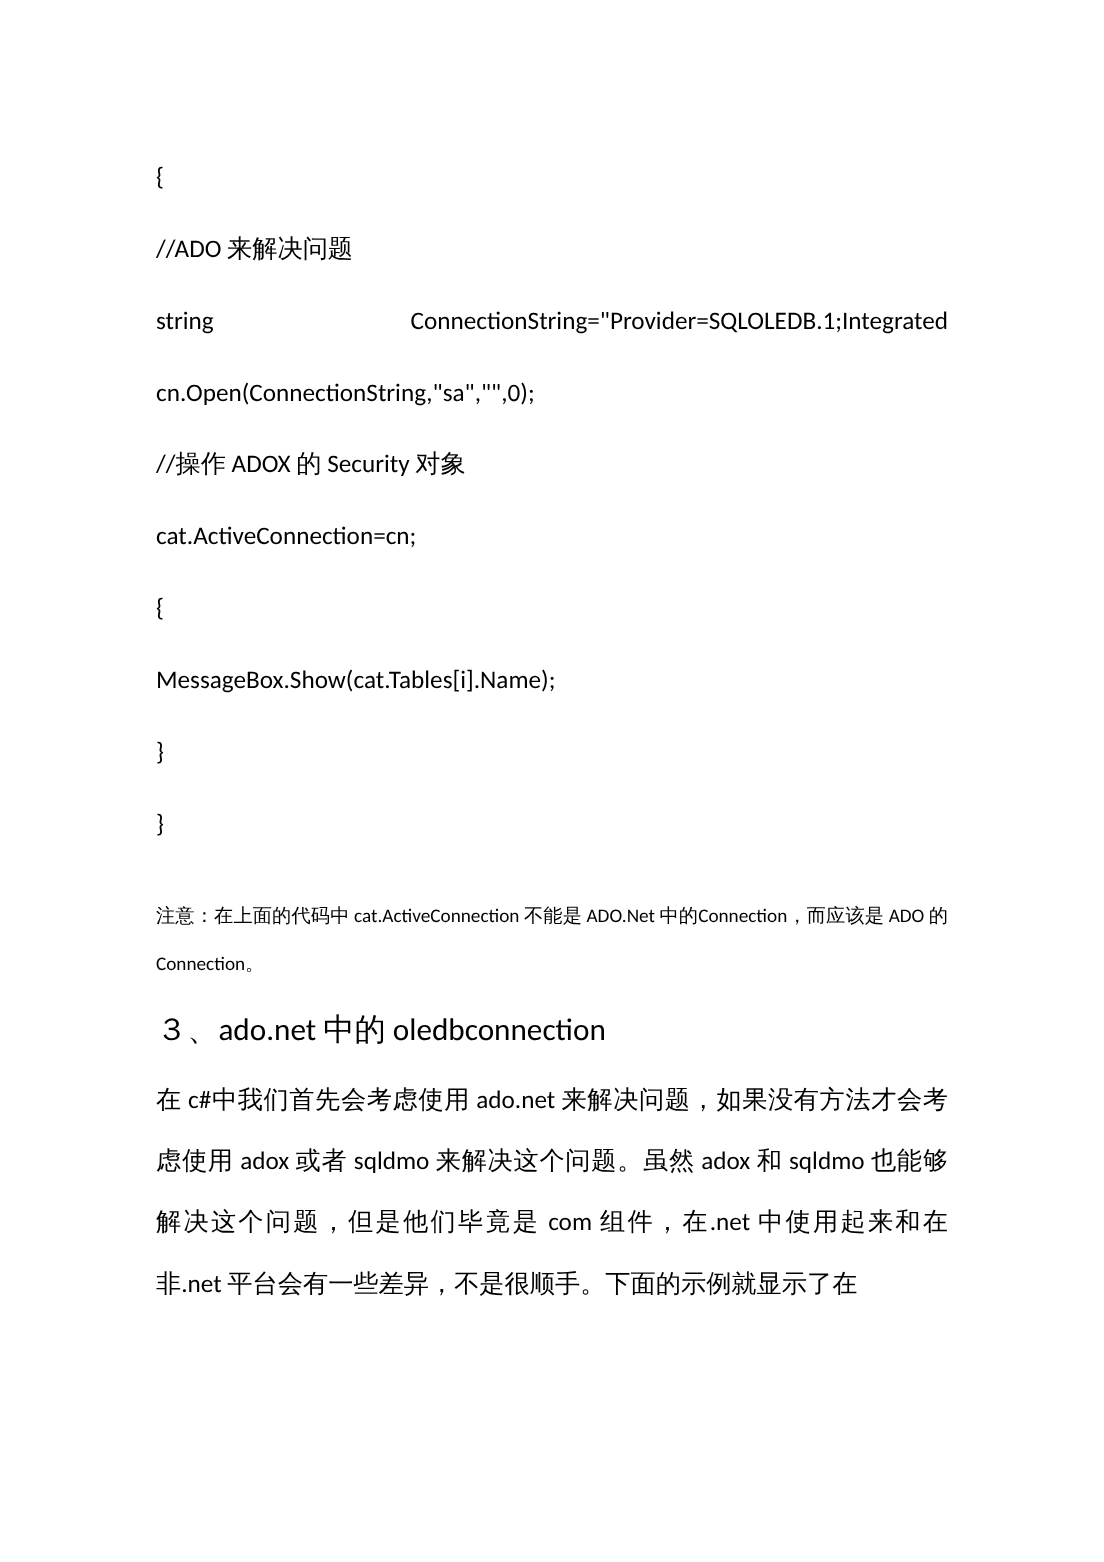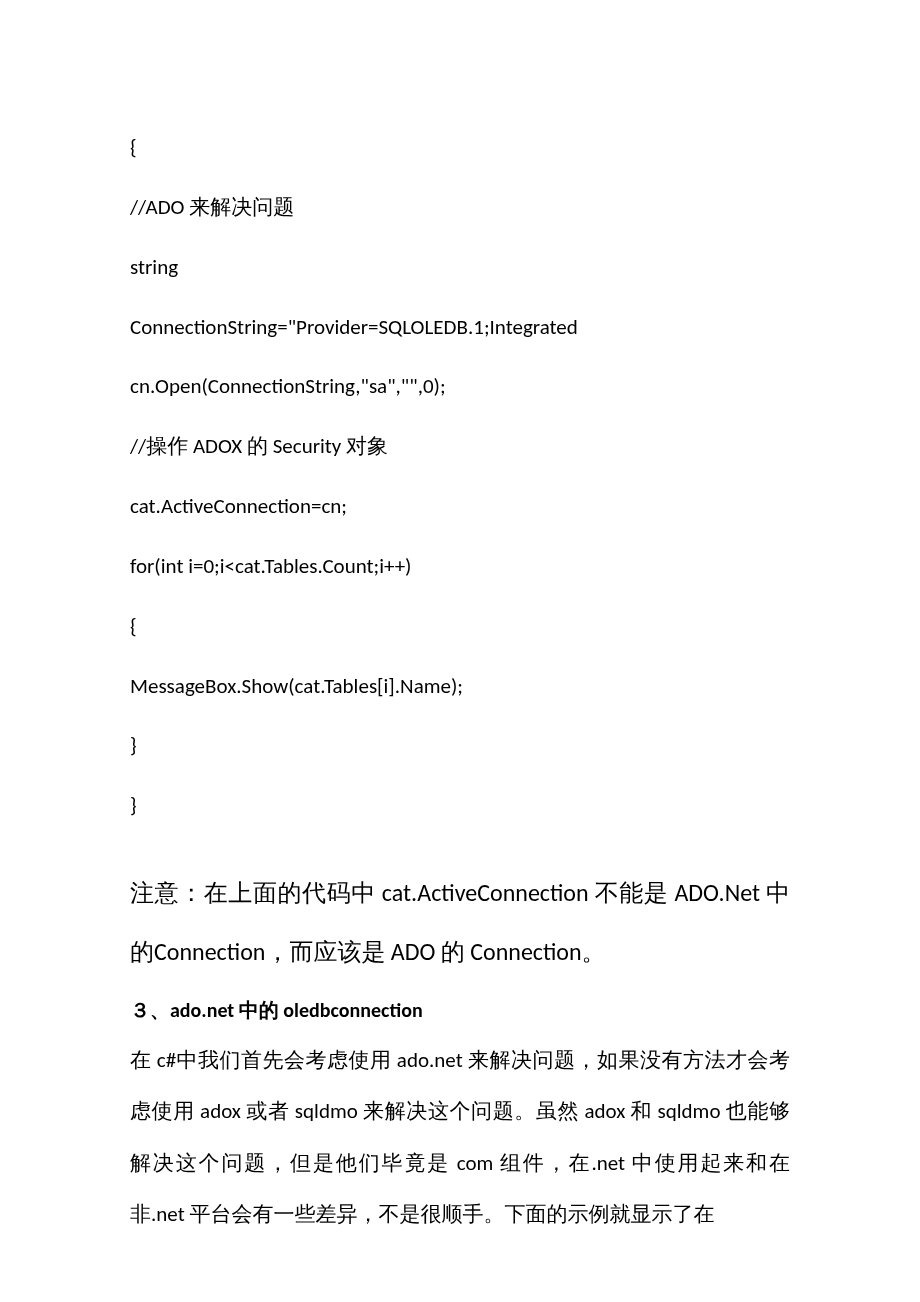--- a/index.html
+++ b/index.html
@@ -20,33 +20,32 @@
   .code-line {
     font-size: 21px;
     line-height: 2.85;
     word-wrap: break-word;
     text-align: justify;
     text-justify: inter-word;
   }
   .code-line.justify-spread {
     display: flex;
     justify-content: space-between;
-    flex-direction: column;
   }
   .body-text {
-    font-size: 24px;
+    font-size: 16px;
     line-height: 2.45;
     text-align: justify;
     text-justify: inter-ideograph;
     margin-top: 28px;
   }
   .heading {
-    font-size: 20px;
+    font-size: 26px;
     line-height: 2.45;
-    font-weight: bold;
+    font-weight: normal;
     margin-top: 4px;
   }
   .body-para {
     font-size: 21px;
     line-height: 2.45;
     text-align: justify;
     text-justify: inter-ideograph;
   }
 </style>
 </head>
@@ -56,21 +55,20 @@
 
   <div class="code-line">{</div>
   <div class="code-line">//ADO 来解决问题</div>
   <div class="code-line justify-spread">
     <span>string</span>
     <span>ConnectionString="Provider=SQLOLEDB.1;Integrated</span>
   </div>
   <div class="code-line">cn.Open(ConnectionString,"sa","",0);</div>
   <div class="code-line">//操作 ADOX 的 Security 对象</div>
   <div class="code-line">cat.ActiveConnection=cn;</div>
-  <div class="code-line">for(int i=0;i&lt;cat.Tables.Count;i++)</div>
   <div class="code-line">{</div>
   <div class="code-line">MessageBox.Show(cat.Tables[i].Name);</div>
   <div class="code-line">}</div>
   <div class="code-line">}</div>
 
   <div class="body-text">注意：在上面的代码中 cat.ActiveConnection 不能是 ADO.Net 中的Connection，而应该是 ADO 的 Connection。</div>
 
   <div class="heading">３、ado.net 中的 oledbconnection</div>
 
   <div class="body-para">在 c#中我们首先会考虑使用 ado.net 来解决问题，如果没有方法才会考虑使用 adox 或者 sqldmo 来解决这个问题。虽然 adox 和 sqldmo 也能够解决这个问题，但是他们毕竟是 com 组件，在.net 中使用起来和在非.net 平台会有一些差异，不是很顺手。下面的示例就显示了在</div>

